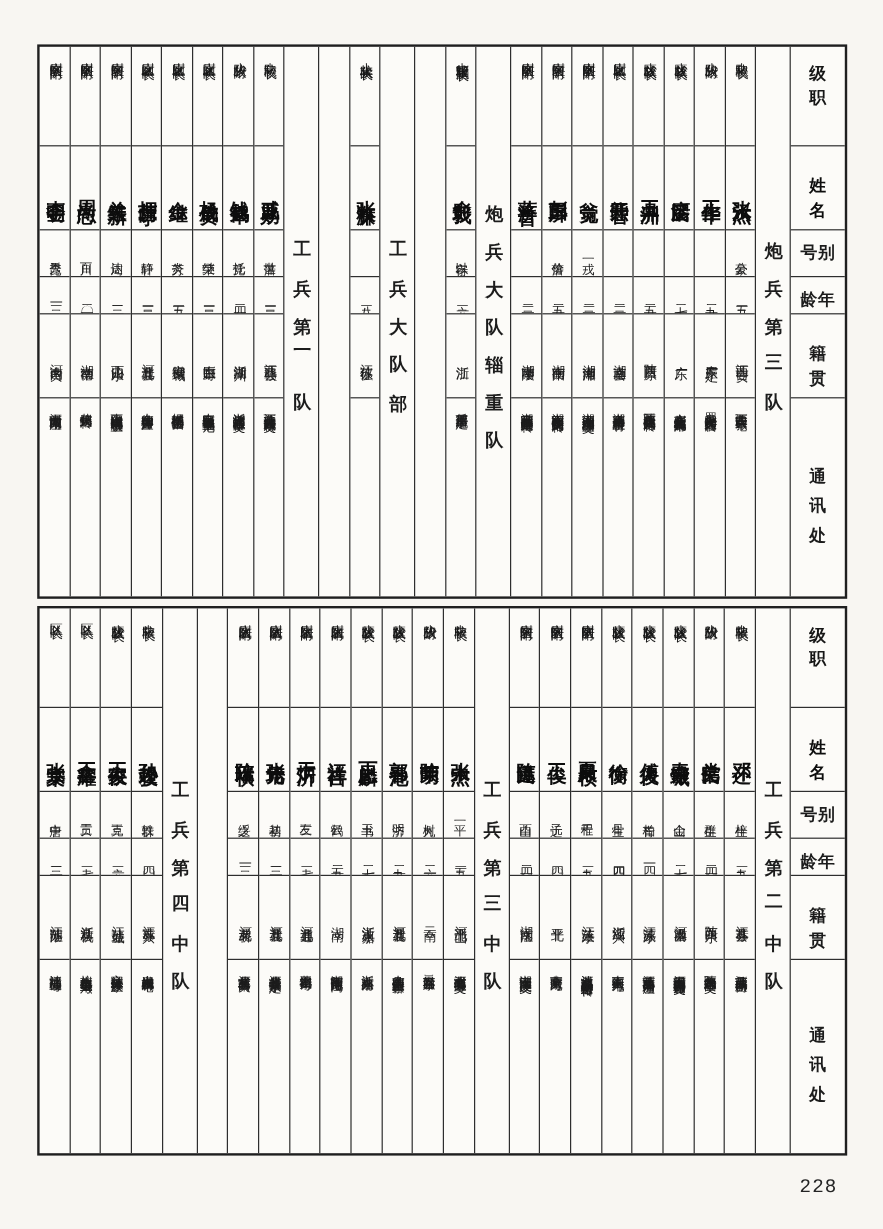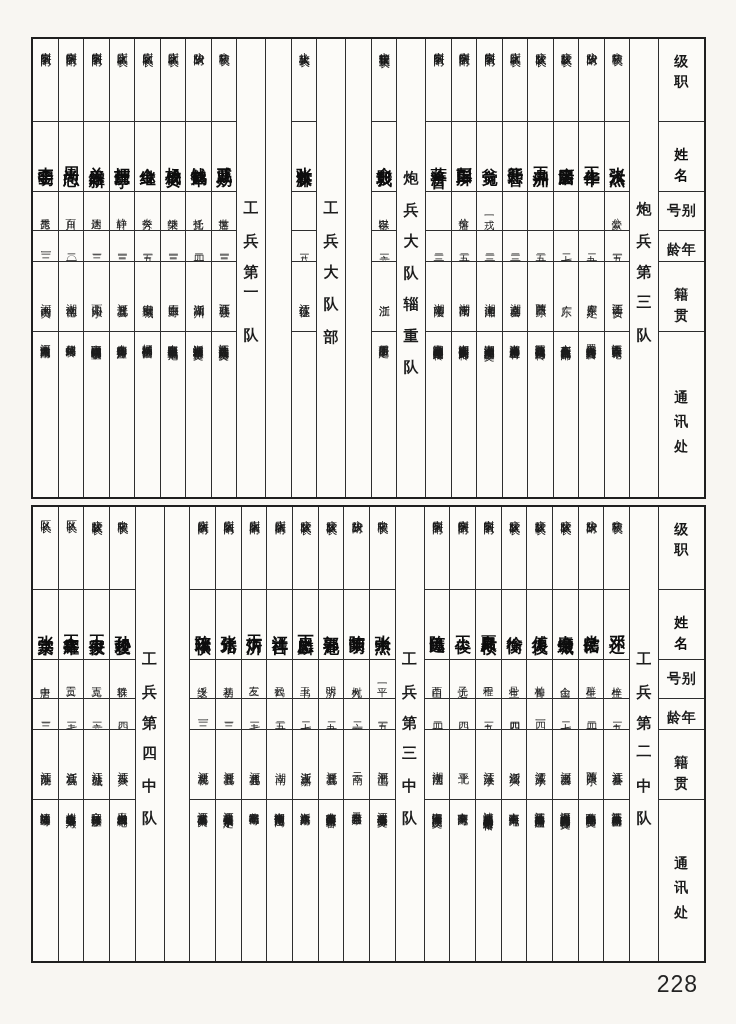--- a/index.html
+++ b/index.html
@@ -53,22 +53,22 @@
   .native .vtext   { font-size:11px;  letter-spacing:1px; }
   .address .vtext  { font-size:10.5px; letter-spacing:0.5px; height:100%; }
   .header-col .cell .vtext { font-size:14px; font-weight:700; letter-spacing:1.5em; }
   .header-col .cell.address { align-items:center; }
   .header-col .cell.address .vtext { height:auto; letter-spacing:1.8em; }
   .unit-label-wrap { flex:1; display:flex; align-items:center; justify-content:center; }
   .unit-col .vtext { font-size:15px; font-weight:700; letter-spacing:2.1em; }
   .blank-cell { flex:1; }
   .page-number {
     position:absolute; right:38px; bottom:26px;
-    font-family:Liberation Sans, sans-serif;
-    font-size:23px; color:#242424; letter-spacing:1px;
+    font-family:Liberation Mono, monospace;
+    font-size:16px; color:#242424; letter-spacing:1px;
   }
 </style>
 </head>
 <body>
 
 <div class="page">
   <div class="content">
     <div class="roster-table top">
         <div class="col header-col">
     <div class="cell rank">

